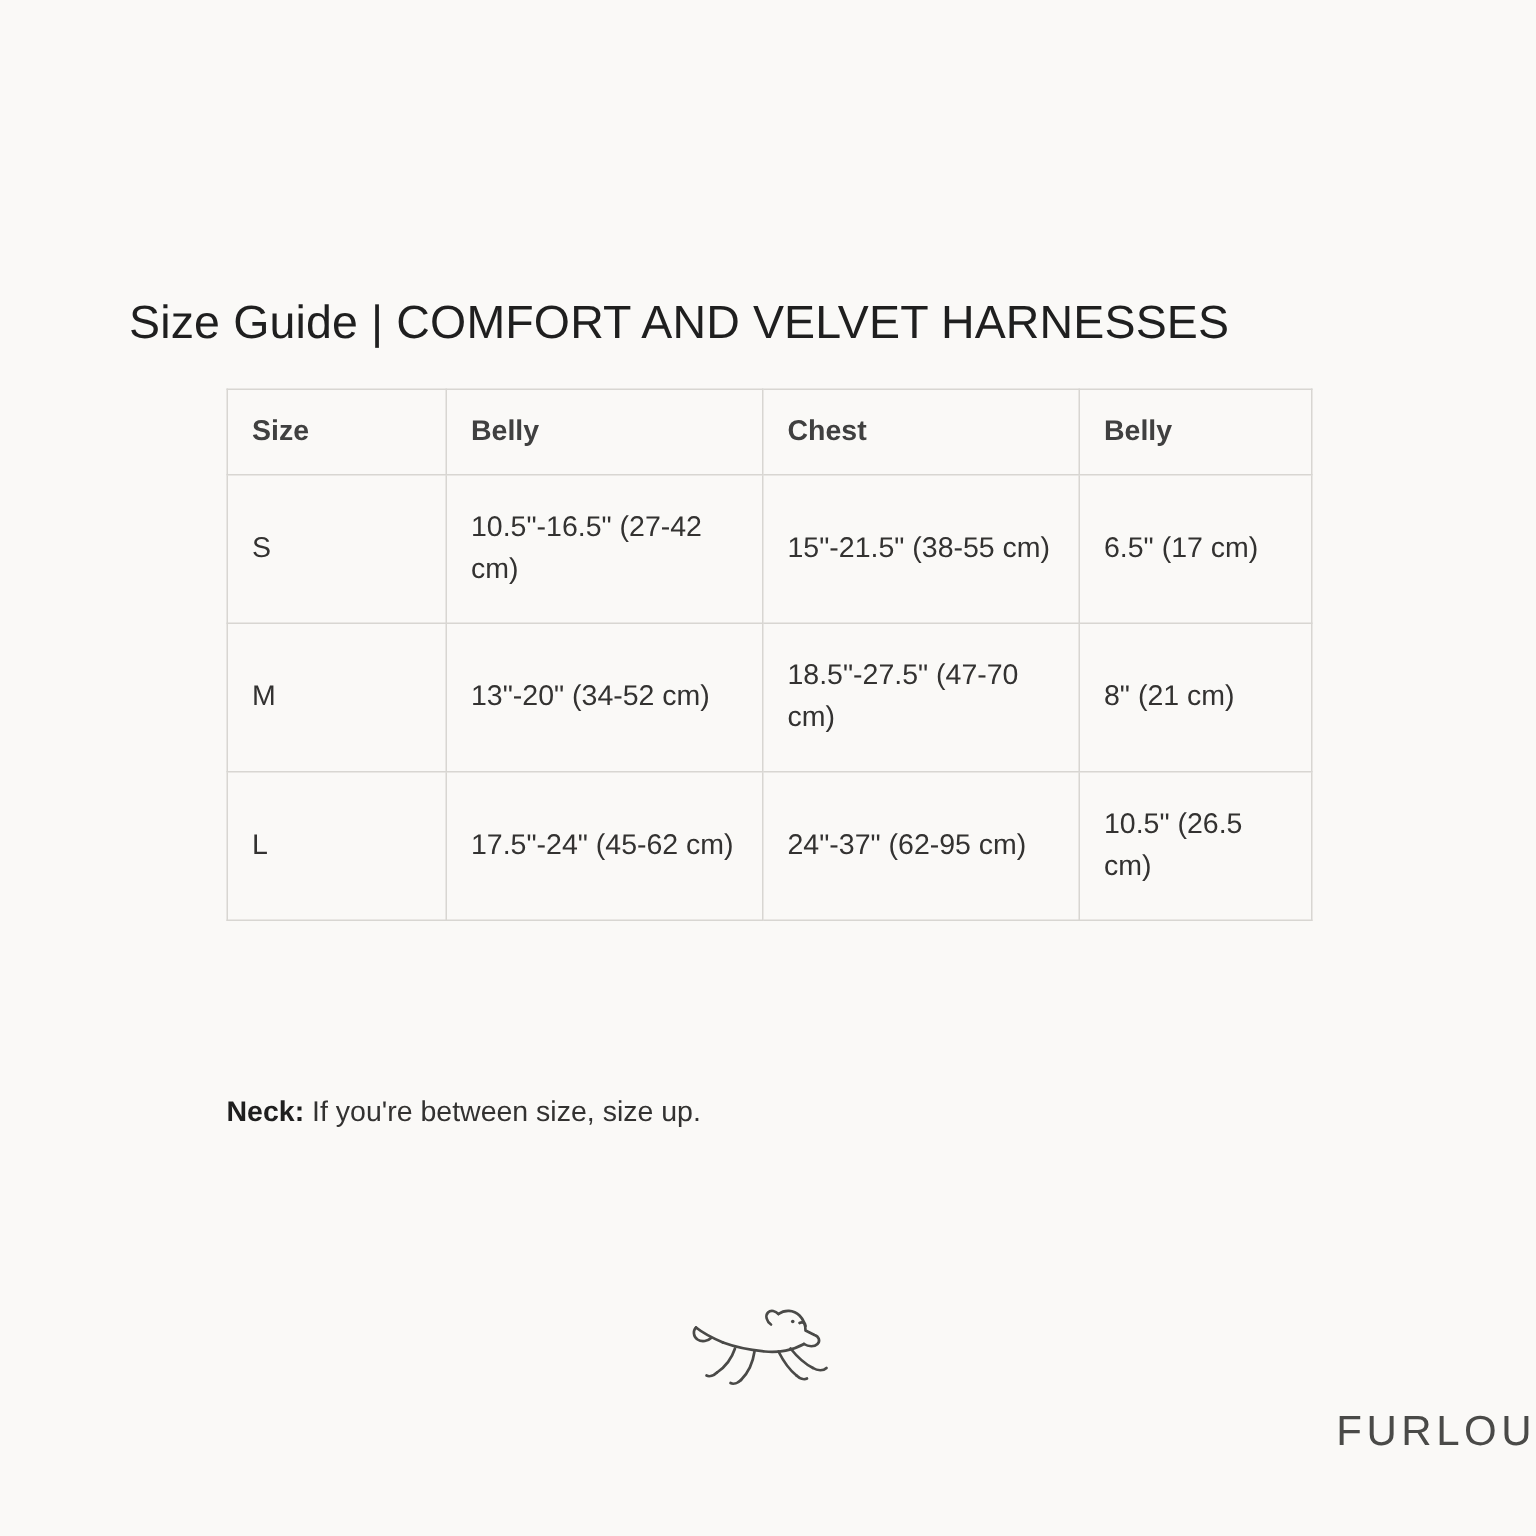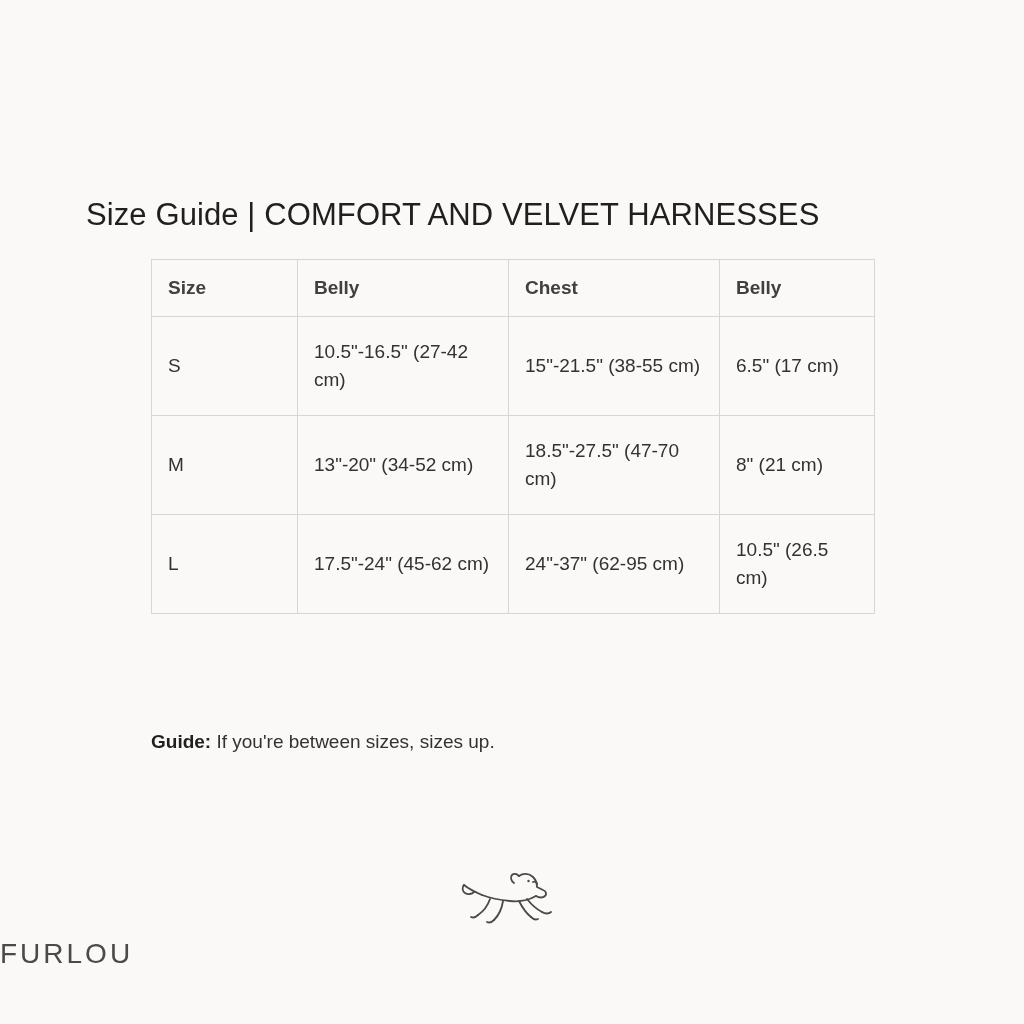--- a/index.html
+++ b/index.html
@@ -85,21 +85,21 @@
   .note b {
     font-weight: 700;
     color: #1f1f1f;
   }
 
   .brand {
     position: absolute;
     left: 0;
     right: 0;
     top: 868px;
-    text-align: left;
+    text-align: right;
   }
   .brand-logo {
     display: block;
     margin: 0 auto;
   }
   .brand-name {
     margin-top: 6px;
     font-size: 28px;
     letter-spacing: 3px;
     color: #4a4a48;
@@ -148,21 +148,21 @@
           <td class="size-cell">L</td>
           <td>17.5"-24" (45-62 cm)</td>
           <td>24"-37" (62-95 cm)</td>
           <td>10.5" (26.5 cm)</td>
         </tr>
       </tbody>
     </table>
   </div>
 
   <div class="note">
-    <b>Guide:</b><span> If you're between sizes, sizes up.</span>
+    <b>Neck:</b><span> If you're between size, size up.</span>
   </div>
 
   <div class="brand">
     <svg class="brand-logo" width="110" height="64" viewBox="0 0 110 64" fill="none">
       <g stroke="#4a4a48" stroke-width="1.8" stroke-linecap="round" stroke-linejoin="round" fill="none">
         <path d="M62 8 C66 5 72 5 76 9 C79 12 80 16 80 19 L86 22 C89 23 90 26 88 28 C86 30 82 30 79 28"></path>
         <path d="M62 8 C60 6 57 5 55 7 C53 9 54 13 57 15"></path>
         <path d="M79 28 C72 32 62 34 53 33 C43 32 33 30 25 27"></path>
         <path d="M25 27 C18 24 12 21 7 17"></path>
         <path d="M7 17 C5 19 5 23 8 25 C11 27 15 26 17 24"></path>

